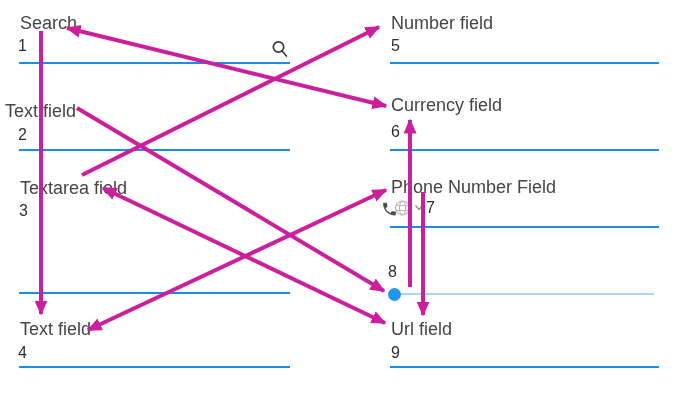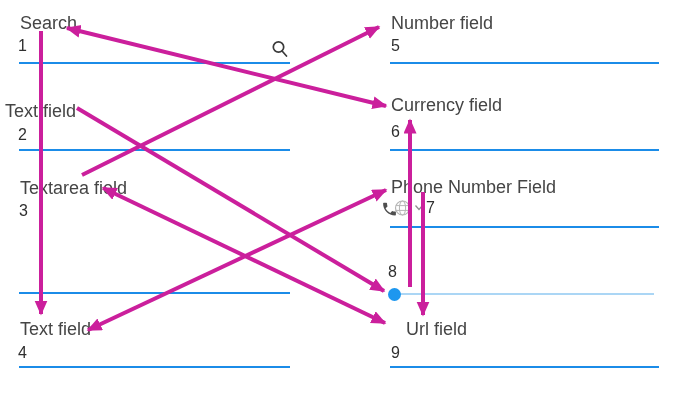--- a/index.html
+++ b/index.html
@@ -76,21 +76,21 @@
   <svg class="icon" style="left:414px;top:204px" width="10" height="8" viewBox="0 0 10 8">
     <polyline points="1.5,1.5 5,5.5 8.5,1.5" fill="none" stroke="#8f8f8f" stroke-width="1.3"></polyline>
   </svg>
   <div class="value" style="left:426px;top:199px">7</div>
   <div class="underline" style="left:390px;top:226px;width:269px"></div>
 
   <div class="value" style="left:388px;top:263px">8</div>
   <div id="slider-track" style="left:395px;top:293px;width:259px"></div>
   <div id="slider-thumb" style="left:388px;top:288px"></div>
 
-  <div class="label" style="left:406px;top:321px">Url field</div>
+  <div class="label" style="left:391px;top:321px">Url field</div>
   <div class="value" style="left:391px;top:344px">9</div>
   <div class="underline" style="left:390px;top:366px;width:269px"></div>
 
   <svg id="arrow-layer" width="698" height="407" viewBox="0 0 698 407">
     <defs>
       <marker id="ah" markerUnits="userSpaceOnUse" markerWidth="17" markerHeight="14" refX="13.5" refY="6.5" orient="auto-start-reverse">
         <path d="M0,0 L15,6.5 L0,13 Z" fill="#cb1f9c"></path>
       </marker>
     </defs>
   <line x1="41" y1="31" x2="41" y2="314" stroke="#cb1f9c" stroke-width="4" marker-end="url(#ah)"></line>

